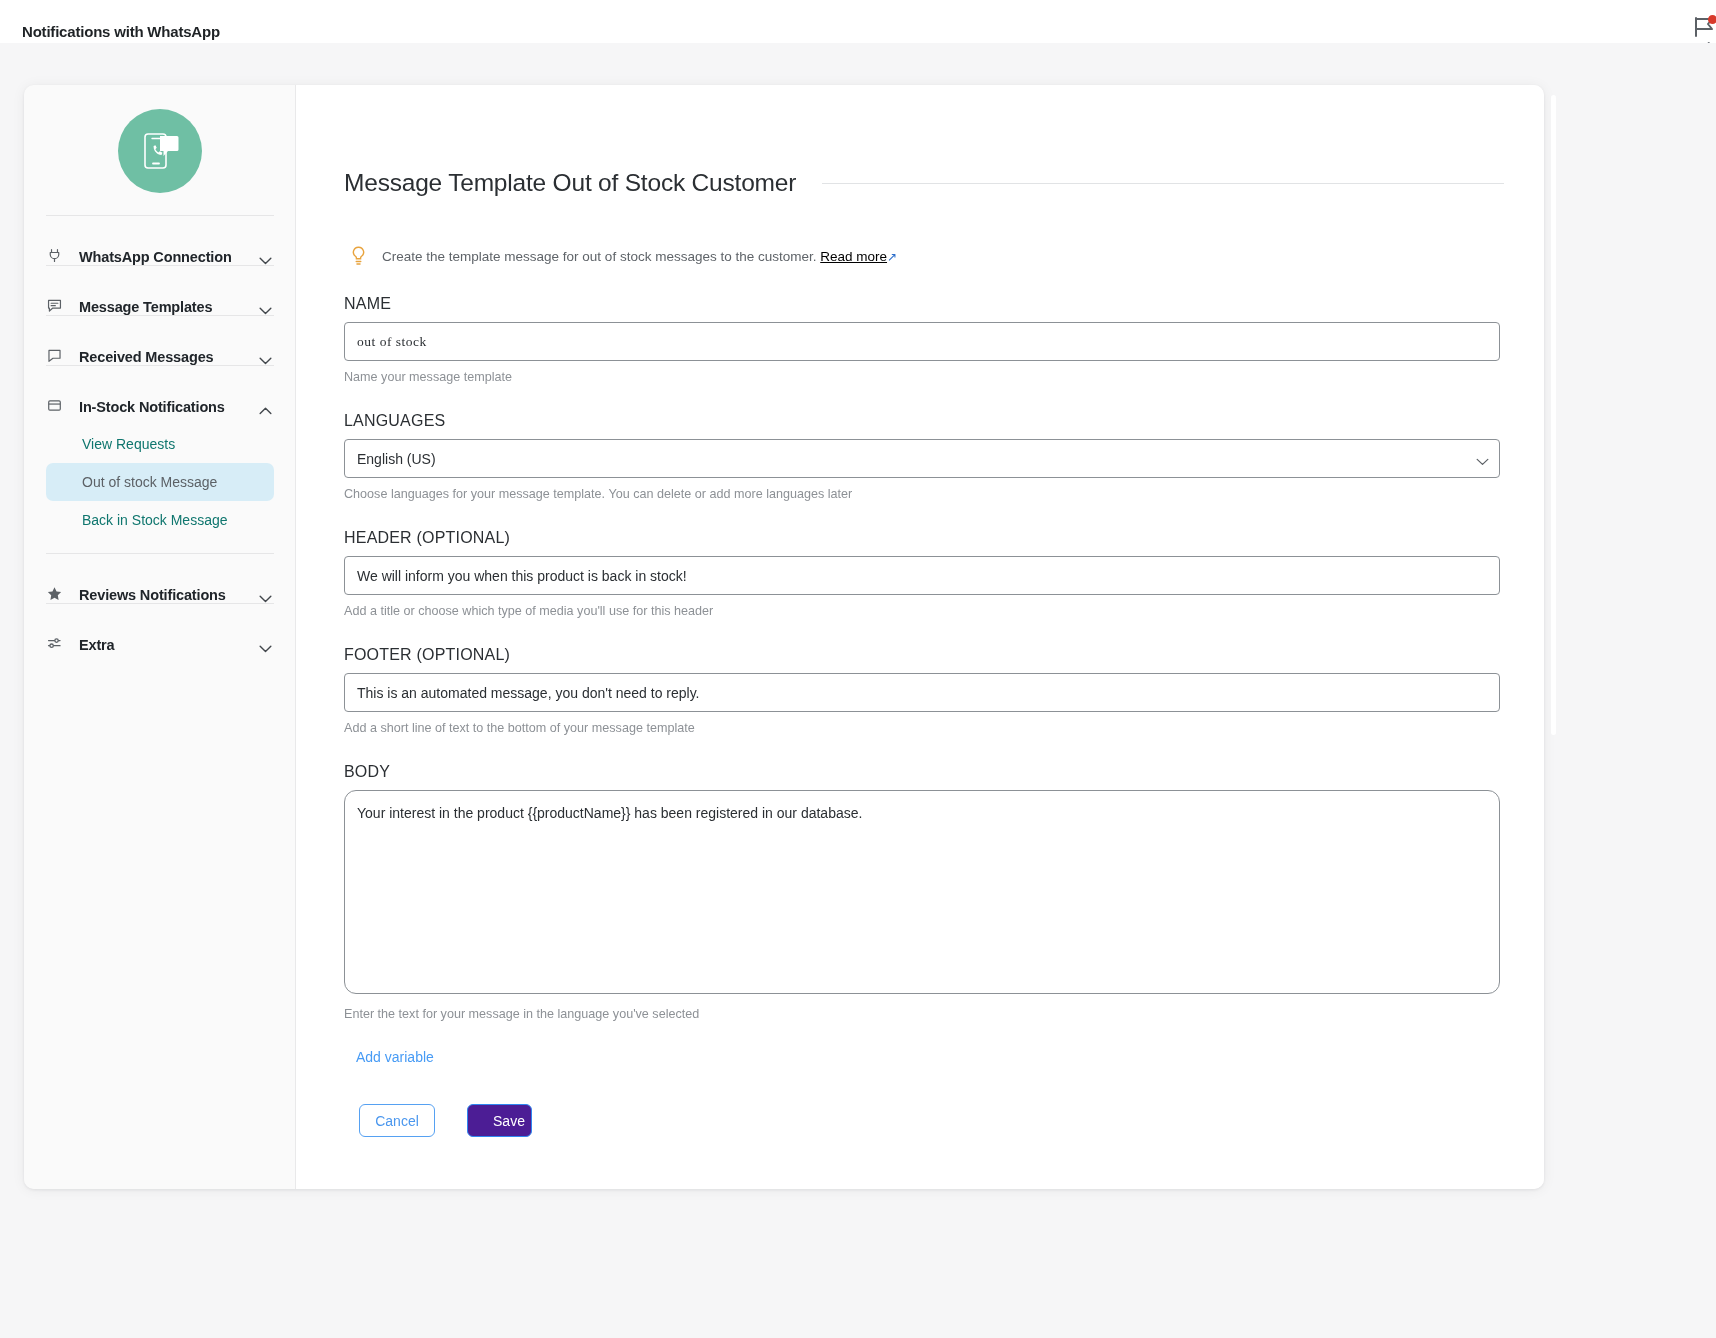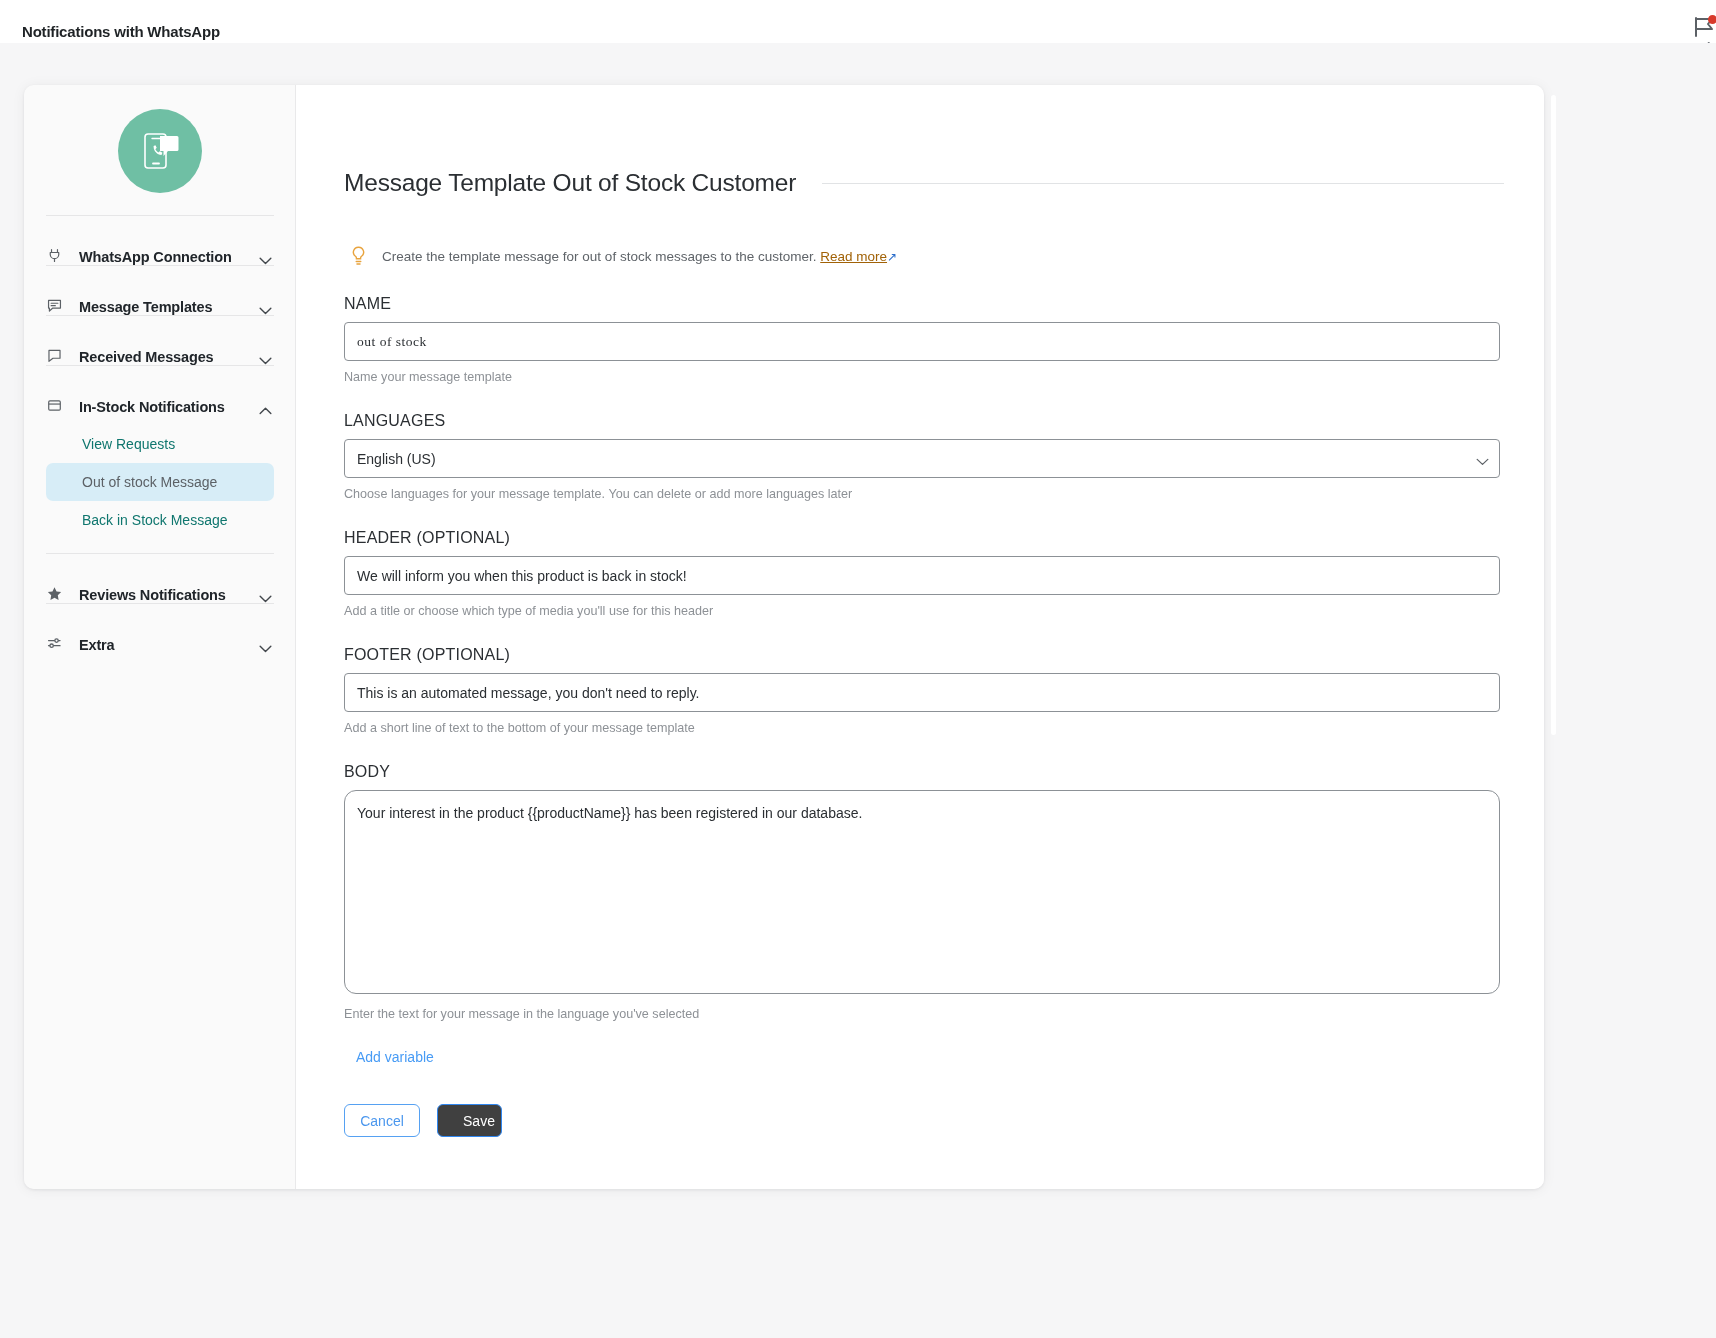--- a/index.html
+++ b/index.html
@@ -122,21 +122,21 @@
   .title-row { display: flex; align-items: center; margin-top: 84px; }
   .page-title {
     font-size: 24.5px; color: #2b2f33; font-weight: normal;
     white-space: nowrap; letter-spacing: -0.2px;
   }
   .title-rule { flex: 1 1 auto; height: 1px; background: #e1e3e5; margin-left: 26px; }
 
   .hint-row { display: flex; align-items: center; margin-top: 48px; }
   .hint-icon { width: 28px; display: flex; justify-content: center; color: #e8a33d; }
   .hint-text { font-size: 13.5px; color: #5f6469; margin-left: 10px; }
-  .hint-link { color: #a16207; text-decoration: underline; }
+  .hint-link { color: #000000; text-decoration: underline; }
   .hint-arrow { color: #2c6ecb; text-decoration: none; font-size: 12px; }
 
   .field { margin-top: 28px; }
   .field-label {
     font-size: 16px; color: #2b2f33; letter-spacing: 0.2px;
     margin-bottom: 9px;
   }
   .text-input {
     width: 1156px; height: 39px;
     border: 1px solid #8c9196; border-radius: 4px;
@@ -182,29 +182,29 @@
     font-size: 14px; color: #479bf5; cursor: pointer;
   }
 
   .button-row { margin-top: 38px; display: flex; gap: 17px; }
   .btn {
     font-family: "Liberation Sans", sans-serif;
     font-size: 14px;
     border-radius: 6px;
     cursor: pointer;
     height: 33px;
-    display: flex; align-items: center; justify-content: center;
+    display: flex; align-items: center; justify-content: center; margin-left: 15px;
   }
   .btn-cancel {
     width: 76px;
     background: #ffffff; border: 1px solid #56a1f2; color: #4b97ee;
   }
   .btn-save {
     width: 65px;
-    background: #404040; border: 1px solid #3087f0; color: #ffffff; padding-left: 19px;
+    background: #4c1d95; border: 1px solid #3087f0; color: #ffffff; padding-left: 19px;
   }
 </style>
 </head>
 <body>
 
 <div id="root">
 
   <div class="topbar">
     <div class="topbar-title">Notifications with WhatsApp</div>
     <div class="topbar-right">

